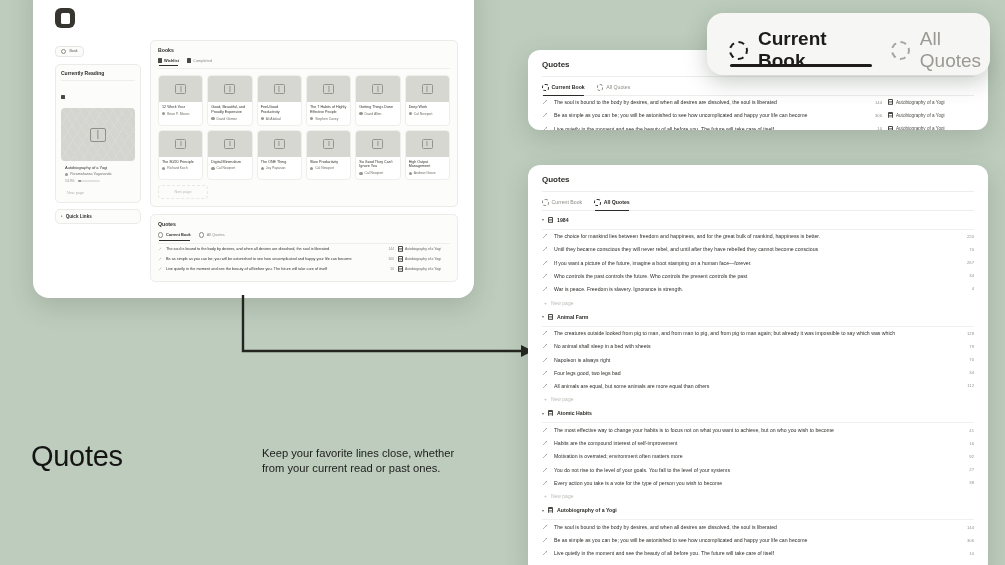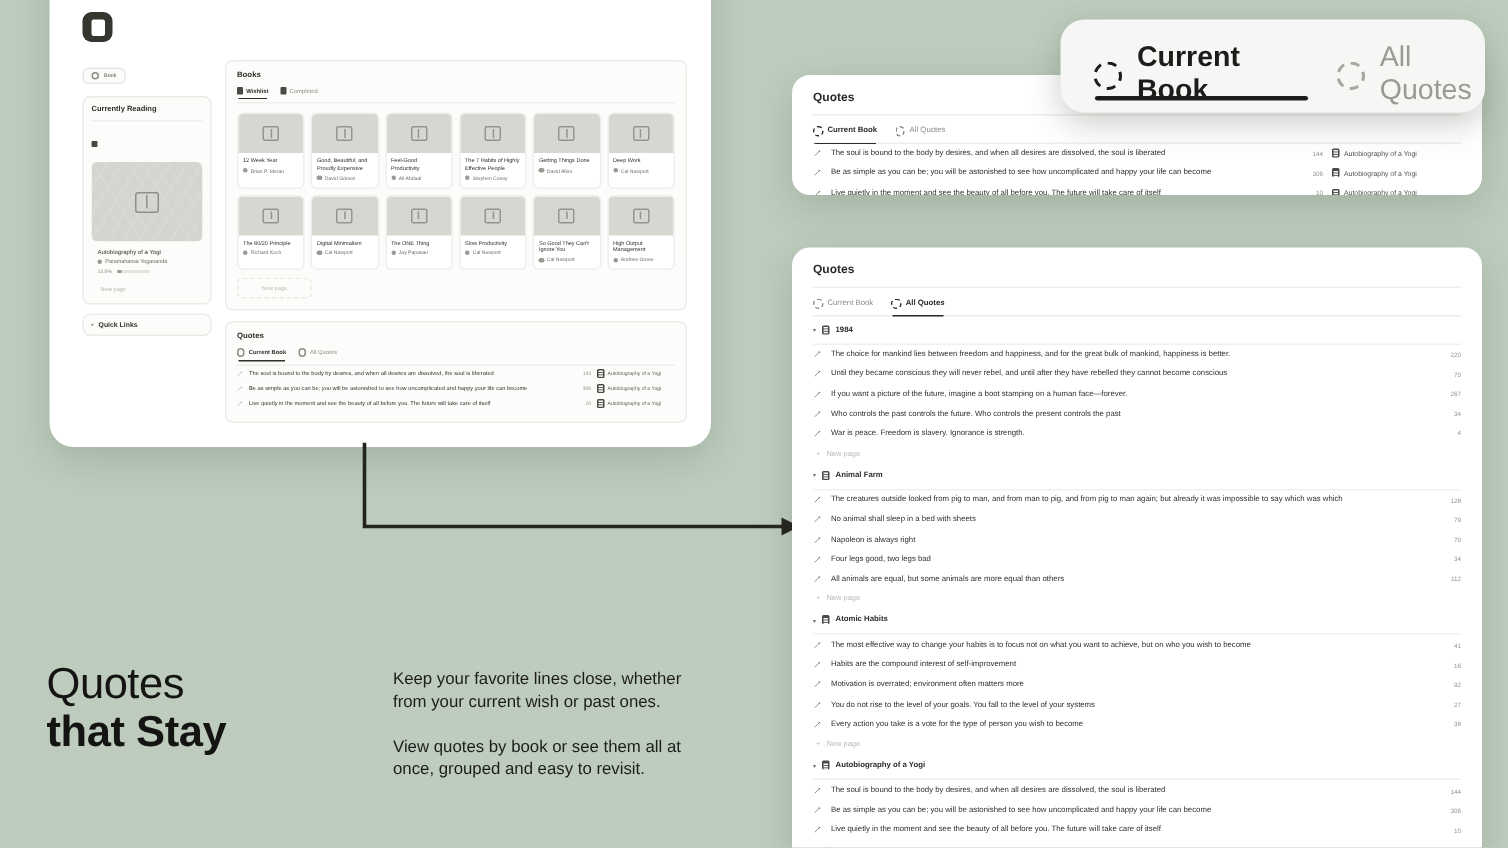--- a/index.html
+++ b/index.html
@@ -653,18 +653,16 @@
     <div class="ct off">
       <span class="bigring lt"></span>
       <span>All Quotes</span>
     </div>
   </div>
   <div class="ul"></div>
 </div>
 
 <div id="copy">
   <div class="h1"><span class="r">Quotes</span></div>
-  <div class="h1"><span class="b">that Stay</span></div>
 </div>
 <div id="para">
-  <p class="p">Keep your favorite lines close, whether from your current wish or past ones.</p>
-  <p class="p">View quotes by book or see them all at once, grouped and easy to revisit.</p>
+  <p class="p">Keep your favorite lines close, whether from your current read or past ones.</p>
 </div>
 
 </body></html>

